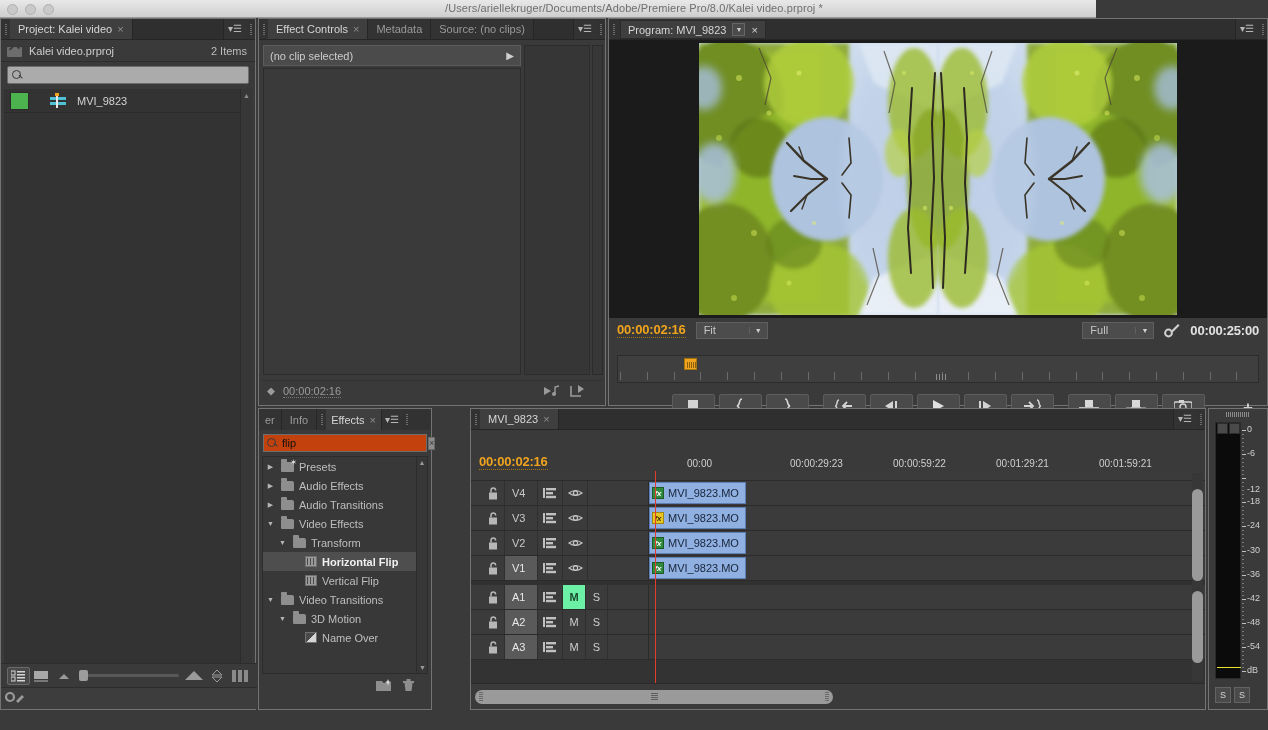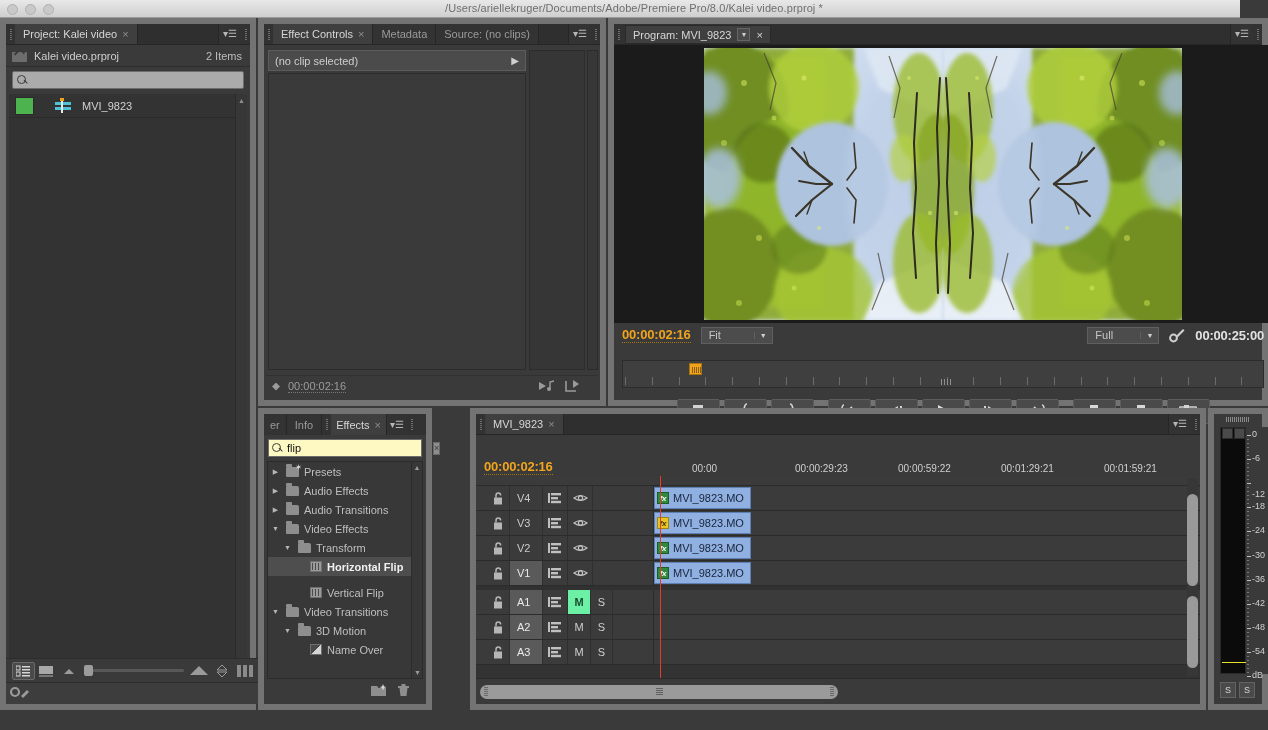--- a/index.html
+++ b/index.html
@@ -9,34 +9,34 @@
     font-family: "Liberation Sans", sans-serif;
     font-size: 11px;
     color: #c8c8c8;
     overflow: hidden;
     -webkit-font-smoothing: antialiased;
   }
   .app { position: relative; width: 1268px; height: 730px; background: #3a3a3a; }
 
   
   .titlebar {
-    position: absolute; left:0; top:0; width:1240px; height:18px;
+    position: absolute; left:0; top:0; width:1096px; height:18px;
     background: linear-gradient(to bottom, #e8e8e8, #cfcfcf);
     border-bottom: 1px solid #9a9a9a;
   }
   .traffic { position:absolute; left:7px; top:4px; display:flex; gap:7px; }
   .traffic i { width:11px; height:11px; border-radius:50%; background:#c9c9c9;
                border:1px solid #b0b0b0; display:block; }
   .title-text {
     position:absolute; left:0; top:2px; width:1268px; text-align:center;
     font-size:11px; color:#6f6f6f; letter-spacing:0.1px;
   }
 
   
-  .panel { position:absolute; background:#3a3a3a; border:6px solid #737373; }
+  .panel { position:absolute; background:#3a3a3a; border:1px solid #737373; }
   .tabbar {
     position:relative; height:21px; background:#323232;
     border-bottom:1px solid #262626; display:flex; align-items:stretch;
   }
   .grip { width:9px; display:flex; align-items:center; justify-content:center;
           flex:0 0 9px; }
   .grip::before { content:""; width:2px; height:11px;
     background: repeating-linear-gradient(to bottom,#6e6e6e 0 1px, transparent 1px 2px); }
   .tab {
     display:flex; align-items:center; gap:5px; padding:0 8px; font-size:11px;
@@ -202,21 +202,21 @@
     color:#d4d4d4;
   }
   .plus-btn{ position:absolute; right:14px; top:11px; color:#cfcfcf; font-size:17px;
              font-weight:bold;}
 
   
   #fxPanel { left:258px; top:408px; width:174px; height:302px; }
   .fx-tabbar { display:flex; height:21px; background:#323232; }
   .fx-search { padding:4px 4px 4px 4px; }
   .fx-searchbox {
-    height:18px; background:#fef9c3; border:1px solid #6d6d6d; display:flex;
+    height:18px; background:#c2410c; border:1px solid #6d6d6d; display:flex;
     align-items:center; padding:0 3px; gap:4px;
   }
   .fx-searchbox input { flex:1;border:none;background:transparent;outline:none;
                         font-family:inherit;font-size:11px;color:#111;}
   .clearx { width:13px;height:13px;background:#8d8d8d;border:1px solid #6a6a6a;
     display:flex;align-items:center;justify-content:center;font-size:9px;color:#3a3a3a;}
   .fx-tree { margin:0 3px; background:#383838; border:1px solid #2c2c2c;
              height:218px; position:relative; overflow:hidden; }
   .fxrow { height:19px; display:flex; align-items:center; font-size:11px;
            color:#bfbfbf; gap:5px; }
@@ -824,21 +824,21 @@
           <div class="fxrow" style="padding-left: 14px;">
             <span class="disc">▼</span>
             <span class="folder"></span>
             <span>Transform</span>
           </div>
           <div class="fxrow sel" style="padding-left: 26px;">
             <span class="disc"></span>
             <span class="fxicon"></span>
             <span style="color: rgb(240, 240, 240); font-weight: bold;">Horizontal Flip</span>
           </div>
-          <div class="fxrow" style="padding-left: 26px; margin-top: 7px;">
+          <div class="fxrow" style="padding-left: 26px;">
             <span class="disc"></span>
             <span class="fxicon"></span>
             <span>Vertical Flip</span>
           </div>
           <div class="fxrow" style="padding-left: 2px;">
             <span class="disc">▼</span>
             <span class="folder"></span>
             <span>Video Transitions</span>
           </div>
           <div class="fxrow" style="padding-left: 14px;">

